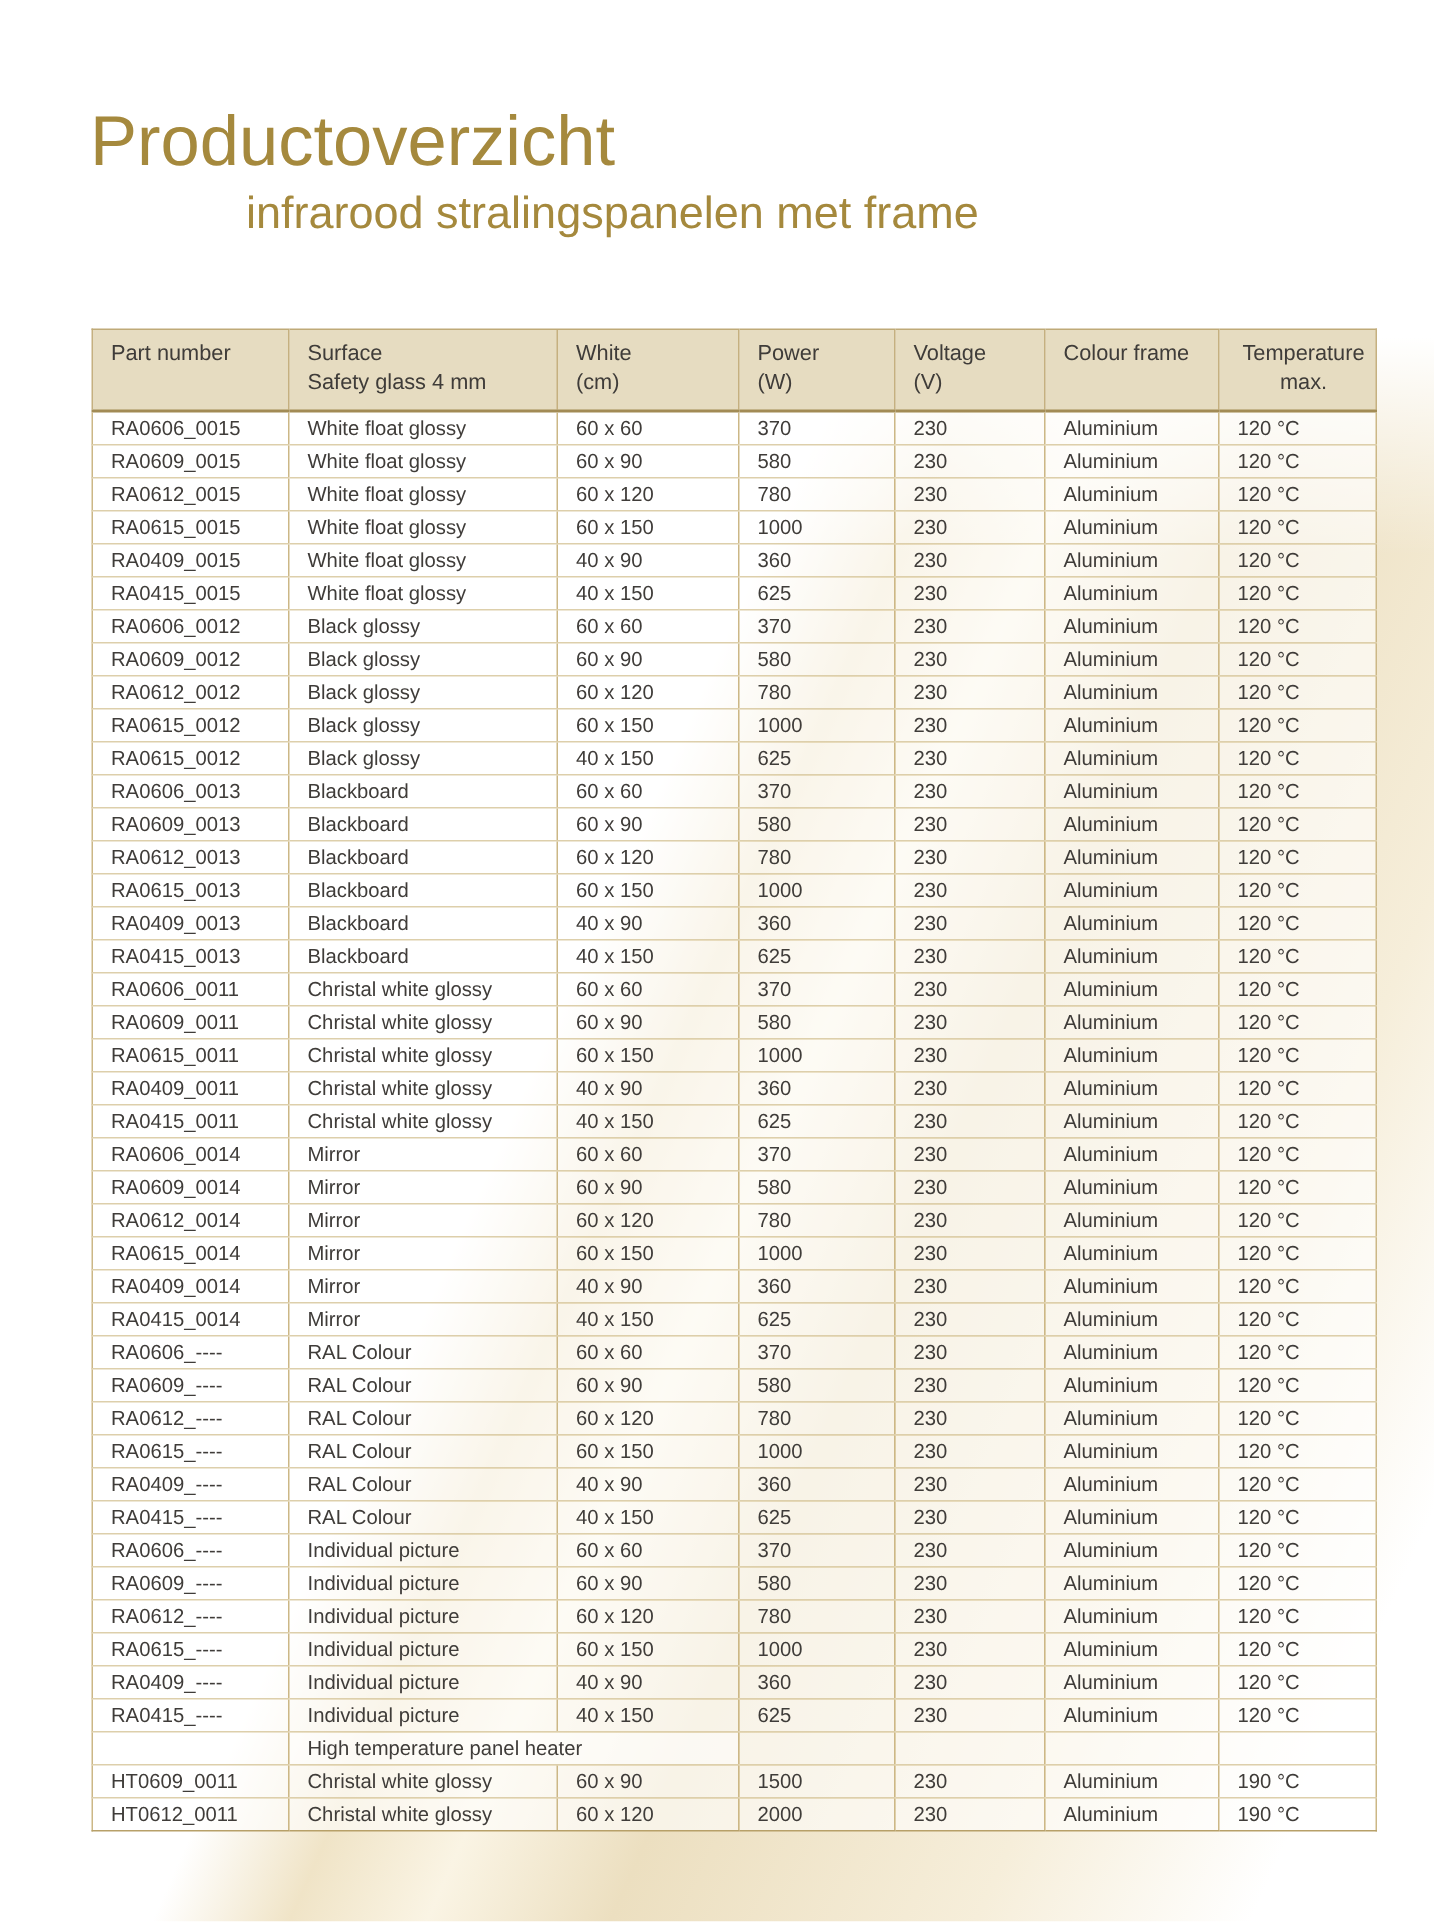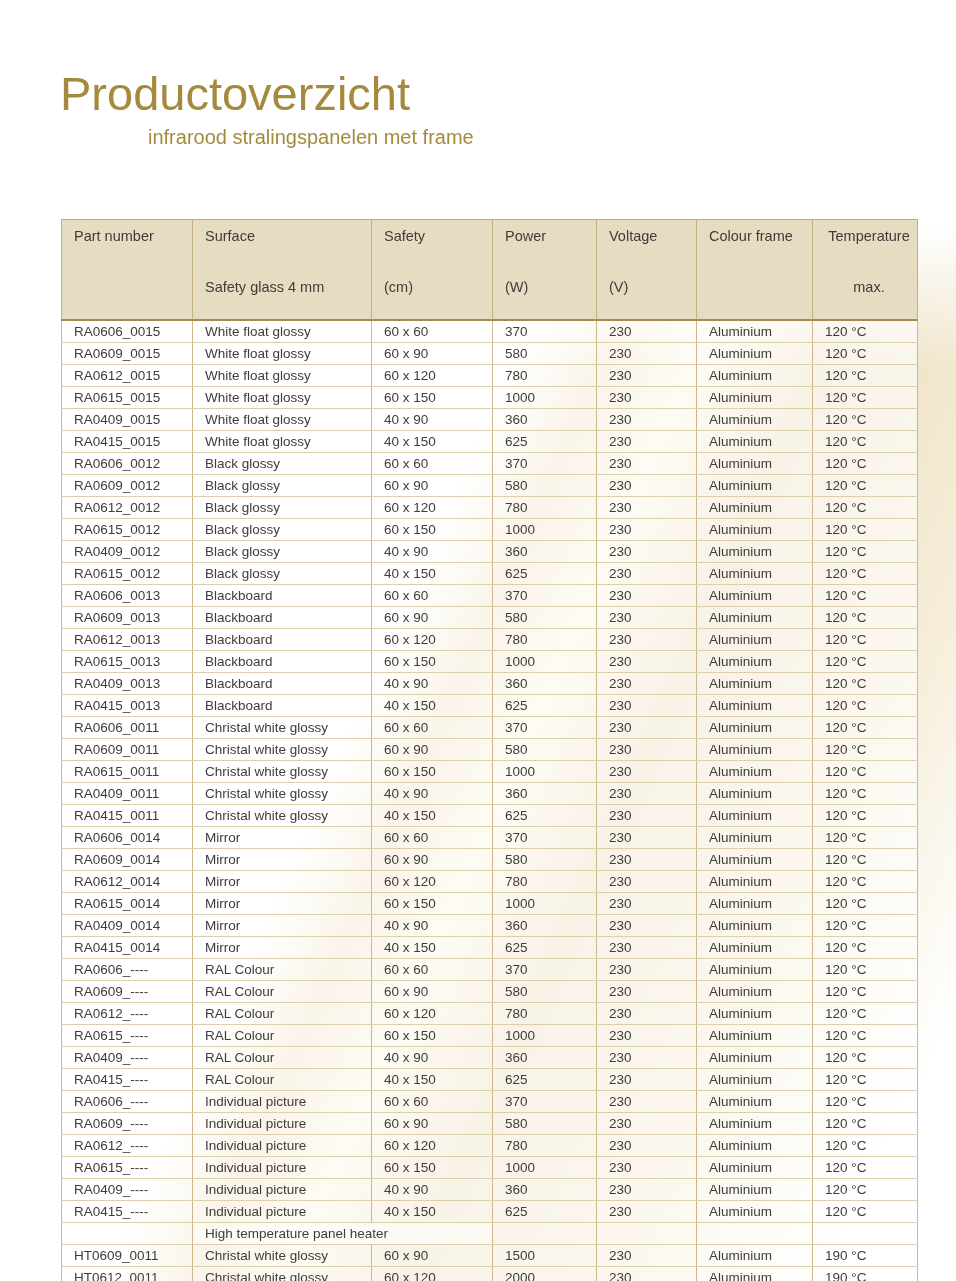--- a/index.html
+++ b/index.html
@@ -19,63 +19,63 @@
         #ecdfc0 64%,
         #f6eeda 80%,
         #ffffff 92%);
   }
   .page-title {
     position:absolute; left:60px; top:66px;
     font-size:47px; font-weight:400; letter-spacing:0;
     color:#a5893d;
   }
   .page-subtitle {
-    position:absolute; left:148px; top:126px;
-    font-size:20px; font-weight:400;
+    position:absolute; left:164px; top:126px;
+    font-size:30px; font-weight:400;
     color:#a5893d;
   }
   .table-wrap { position:absolute; left:61px; top:219px; }
   table.product-table {
     border-collapse:collapse;
     table-layout:fixed;
     width:856px;
   }
   .product-table thead th {
     background:#e6dcc1;
     border-top:1px solid #bfaa78;
     border-bottom:2px solid #a28b55;
     border-left:1px solid #c5b080;
     font-weight:400;
     font-size:14.5px;
     line-height:1.3;
     color:#3f3c39;
     text-align:left;
     vertical-align:top;
-    padding:7px 4px 22px 12px;
+    padding:7px 4px 8px 12px;
     height:50px;
   }
   .product-table thead th:last-child { border-right:1px solid #c5b080;text-align:center; }
   .product-table td {
     background:rgba(255,255,255,0.62);
     border-left:1px solid #ccb786;
     border-bottom:1px solid #ddcfab;
     font-size:13.5px;
     color:#3f3c39;
     height:21px;
     line-height:21px;
     padding:0 2px 0 12px;
     white-space:nowrap;
     overflow:hidden;
   }
   .product-table td:last-child { border-right:1px solid #ccb786; }
   .product-table tbody tr:last-child td { border-bottom:1px solid #b7a069; }
   .product-table td.section-cell {
     background:rgba(255,255,255,0.8);
   }
-  .hdr-sub { font-weight:400;margin-top:32px; }
+  .hdr-sub { font-weight:400; }
 </style>
 </head>
 <body>
 
 <div class="page">
 
   <div class="page-title">Productoverzicht</div>
   <div class="page-subtitle">infrarood stralingspanelen met frame</div>
 
   <div class="table-wrap">
@@ -93,21 +93,21 @@
         <tr>
           <th>
             <div>Part number</div>
             <div class="hdr-sub"></div>
           </th>
           <th>
             <div>Surface</div>
             <div class="hdr-sub">Safety glass 4 mm</div>
           </th>
           <th>
-            <div>Safety</div>
+            <div>White</div>
             <div class="hdr-sub">(cm)</div>
           </th>
           <th>
             <div>Power</div>
             <div class="hdr-sub">(W)</div>
           </th>
           <th>
             <div>Voltage</div>
             <div class="hdr-sub">(V)</div>
           </th>
@@ -201,29 +201,20 @@
             <td>780</td>
             <td>230</td>
             <td>Aluminium</td>
             <td>120 °C</td>
           </tr>
           <tr>
             <td>RA0615_0012</td>
             <td>Black glossy</td>
             <td>60 x 150</td>
             <td>1000</td>
-            <td>230</td>
-            <td>Aluminium</td>
-            <td>120 °C</td>
-          </tr>
-          <tr>
-            <td>RA0409_0012</td>
-            <td>Black glossy</td>
-            <td>40 x 90</td>
-            <td>360</td>
             <td>230</td>
             <td>Aluminium</td>
             <td>120 °C</td>
           </tr>
           <tr>
             <td>RA0615_0012</td>
             <td>Black glossy</td>
             <td>40 x 150</td>
             <td>625</td>
             <td>230</td>

